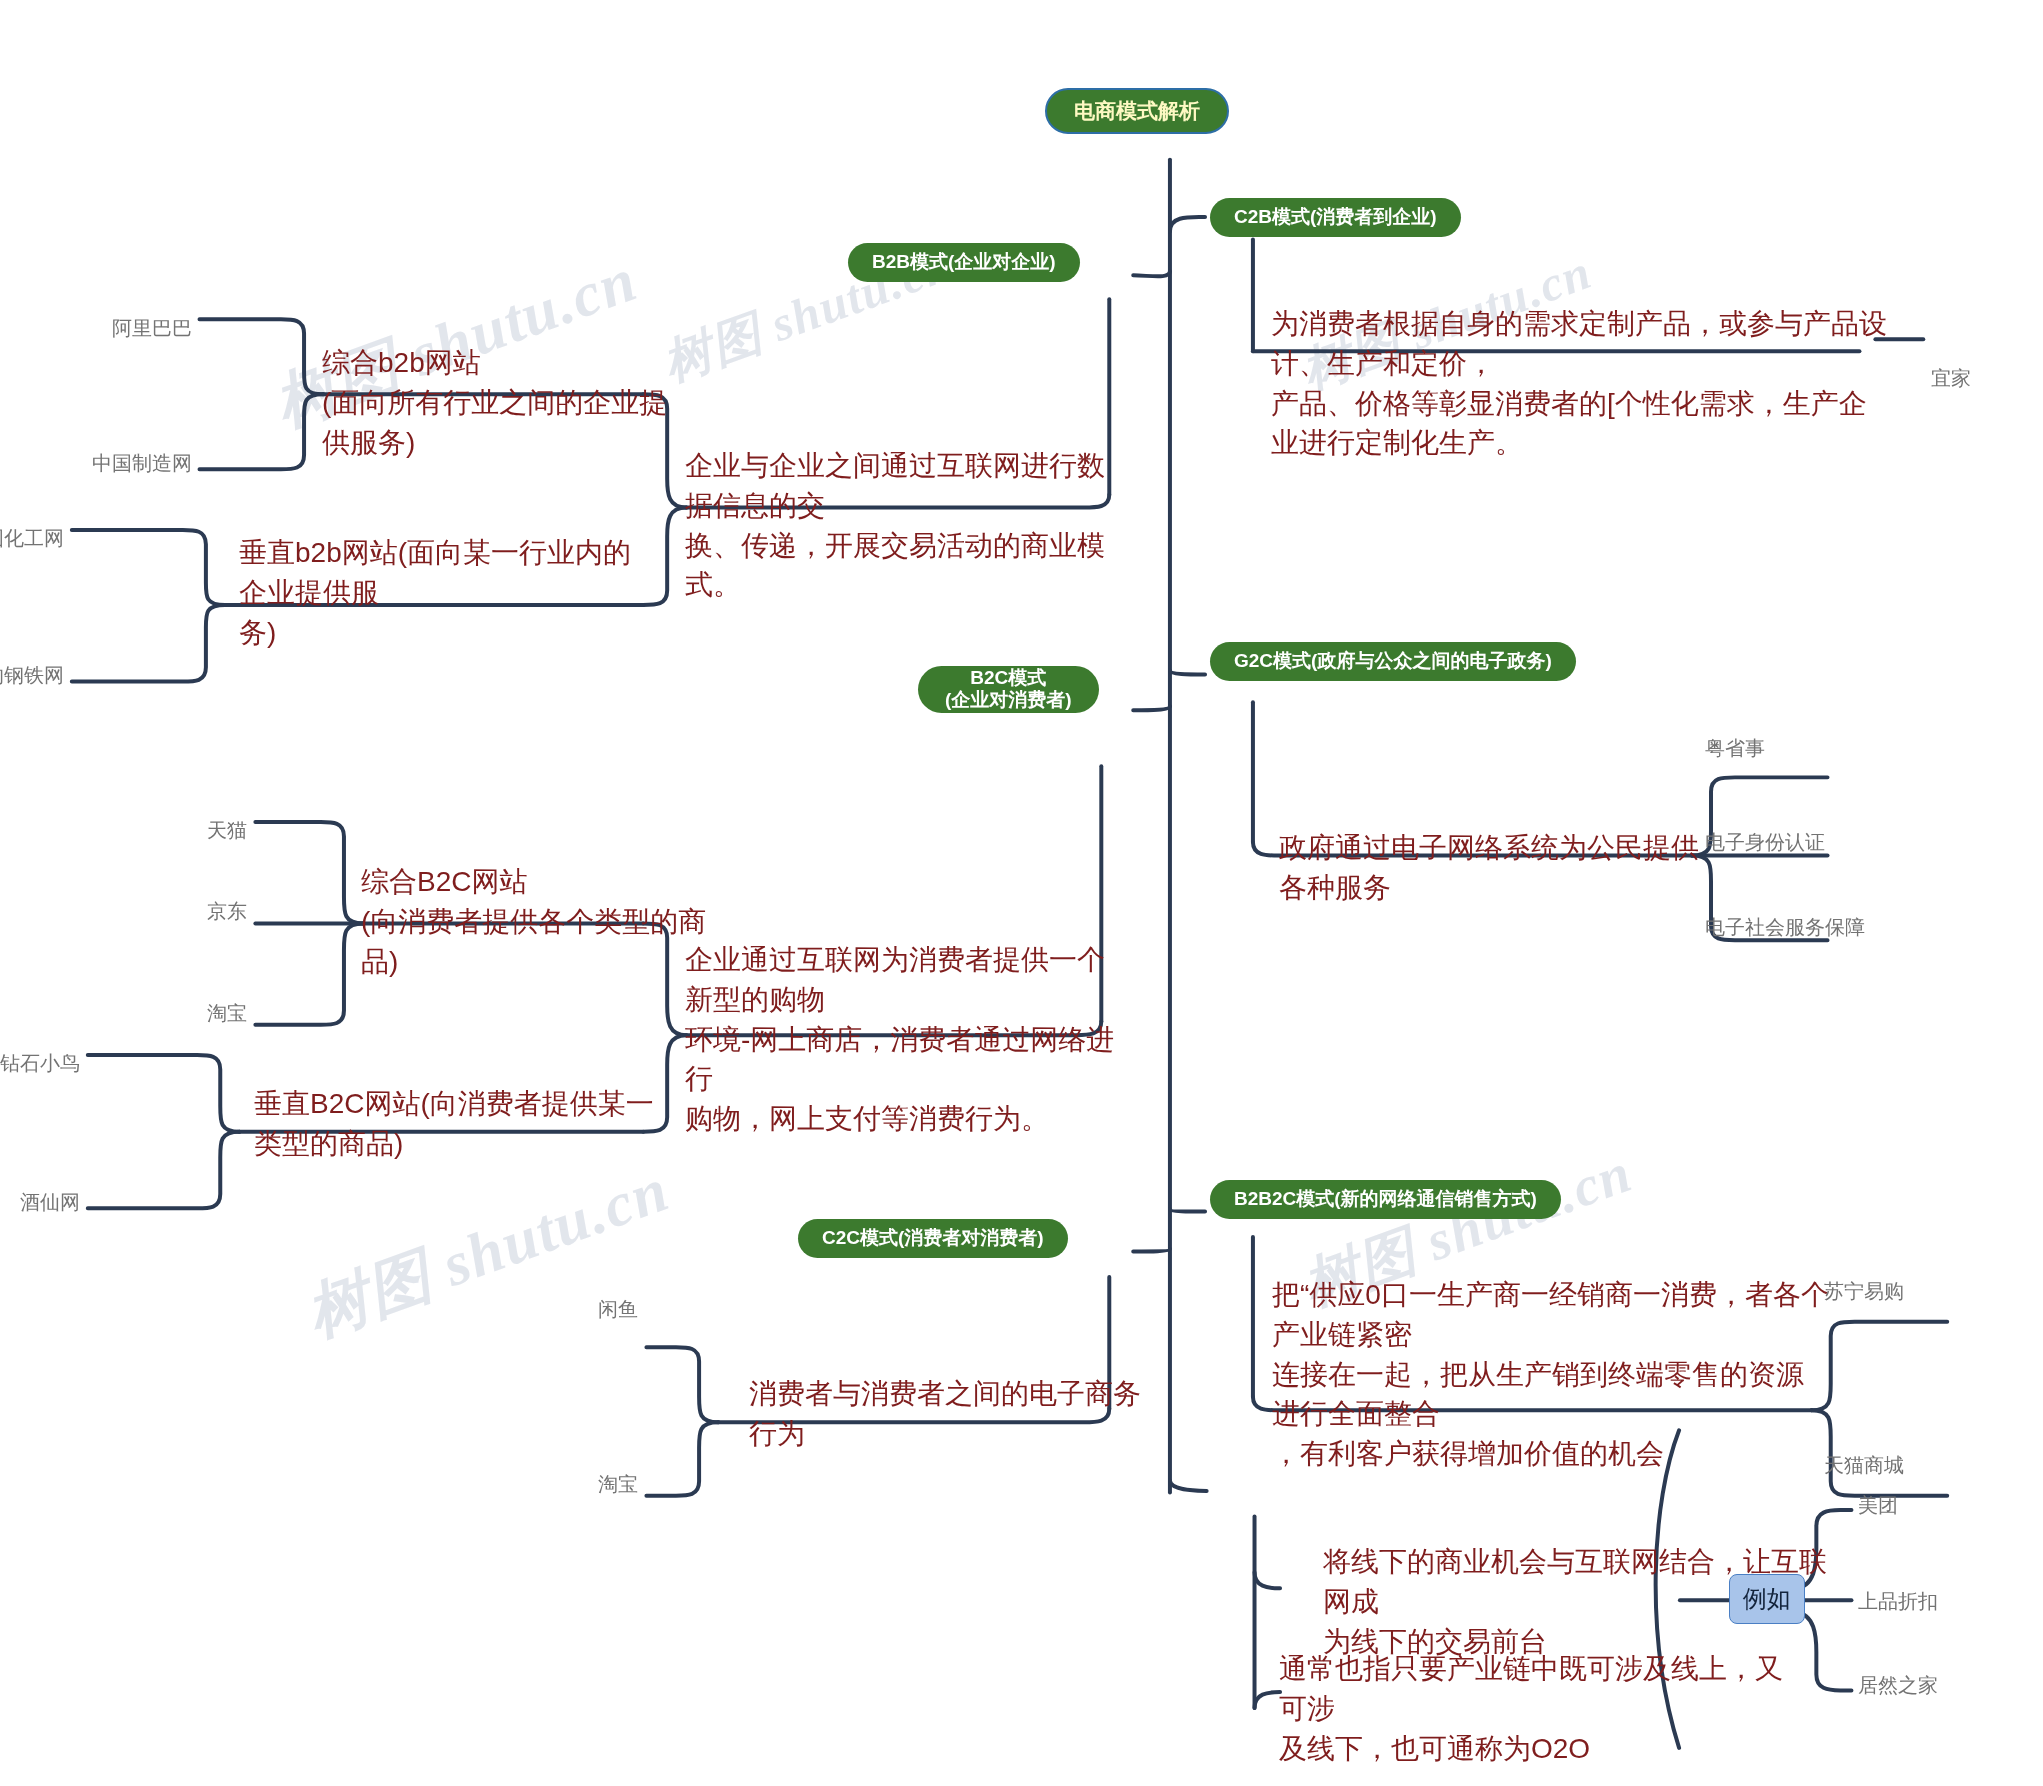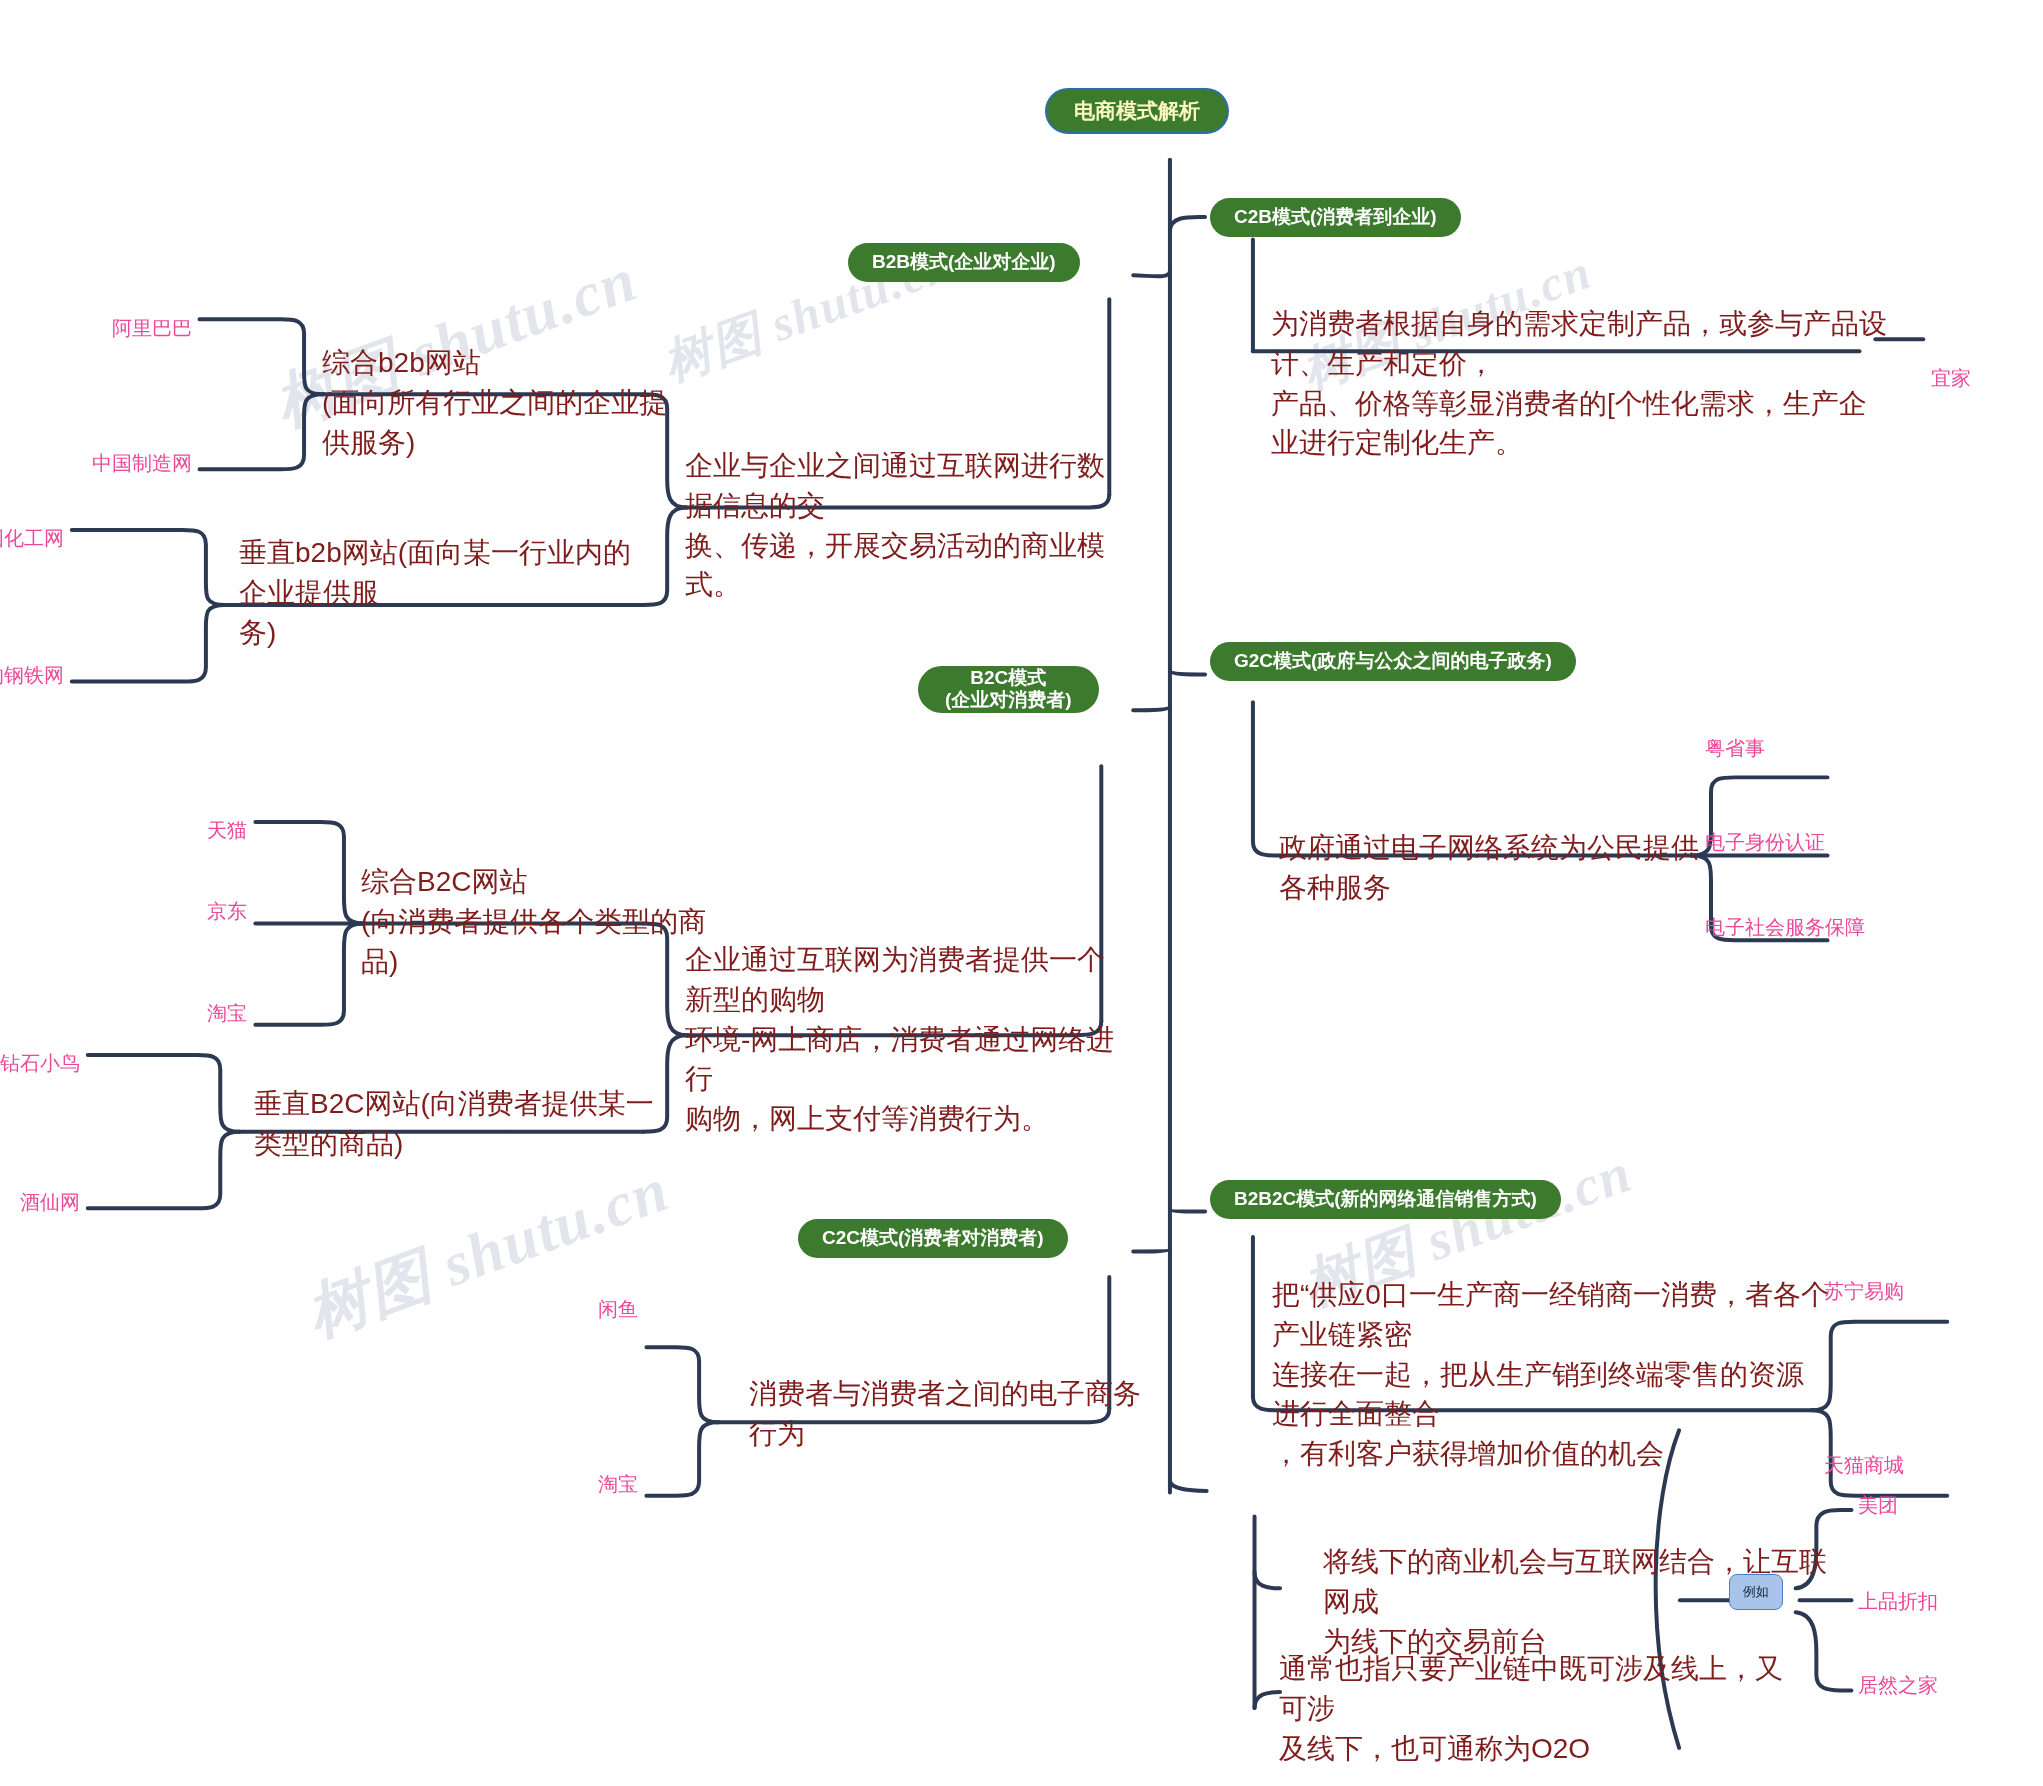--- a/index.html
+++ b/index.html
@@ -61,29 +61,29 @@
   .branch.two-line{line-height:1.18;padding:1px 27px;}
   .desc{
     font-size:28px;
     line-height:1.42;
     color:#7f1d1d;
     white-space:pre-line;
   }
   .leaf{
     font-size:20px;
     line-height:1.4;
-    color:#ec4899;
+    color:#737373;
     white-space:nowrap;
   }
   .chip{
     background:#a8c4ea;
     border:1.6px solid #4a7fc4;
     border-radius:8px;
     color:#13243c;
-    font-size:13px;
+    font-size:24px;
     padding:8px 12.8px;
     white-space:nowrap;
     text-align:center;
   }
 </style>
 </head>
 <body>
 
 <div id="canvas">
 

